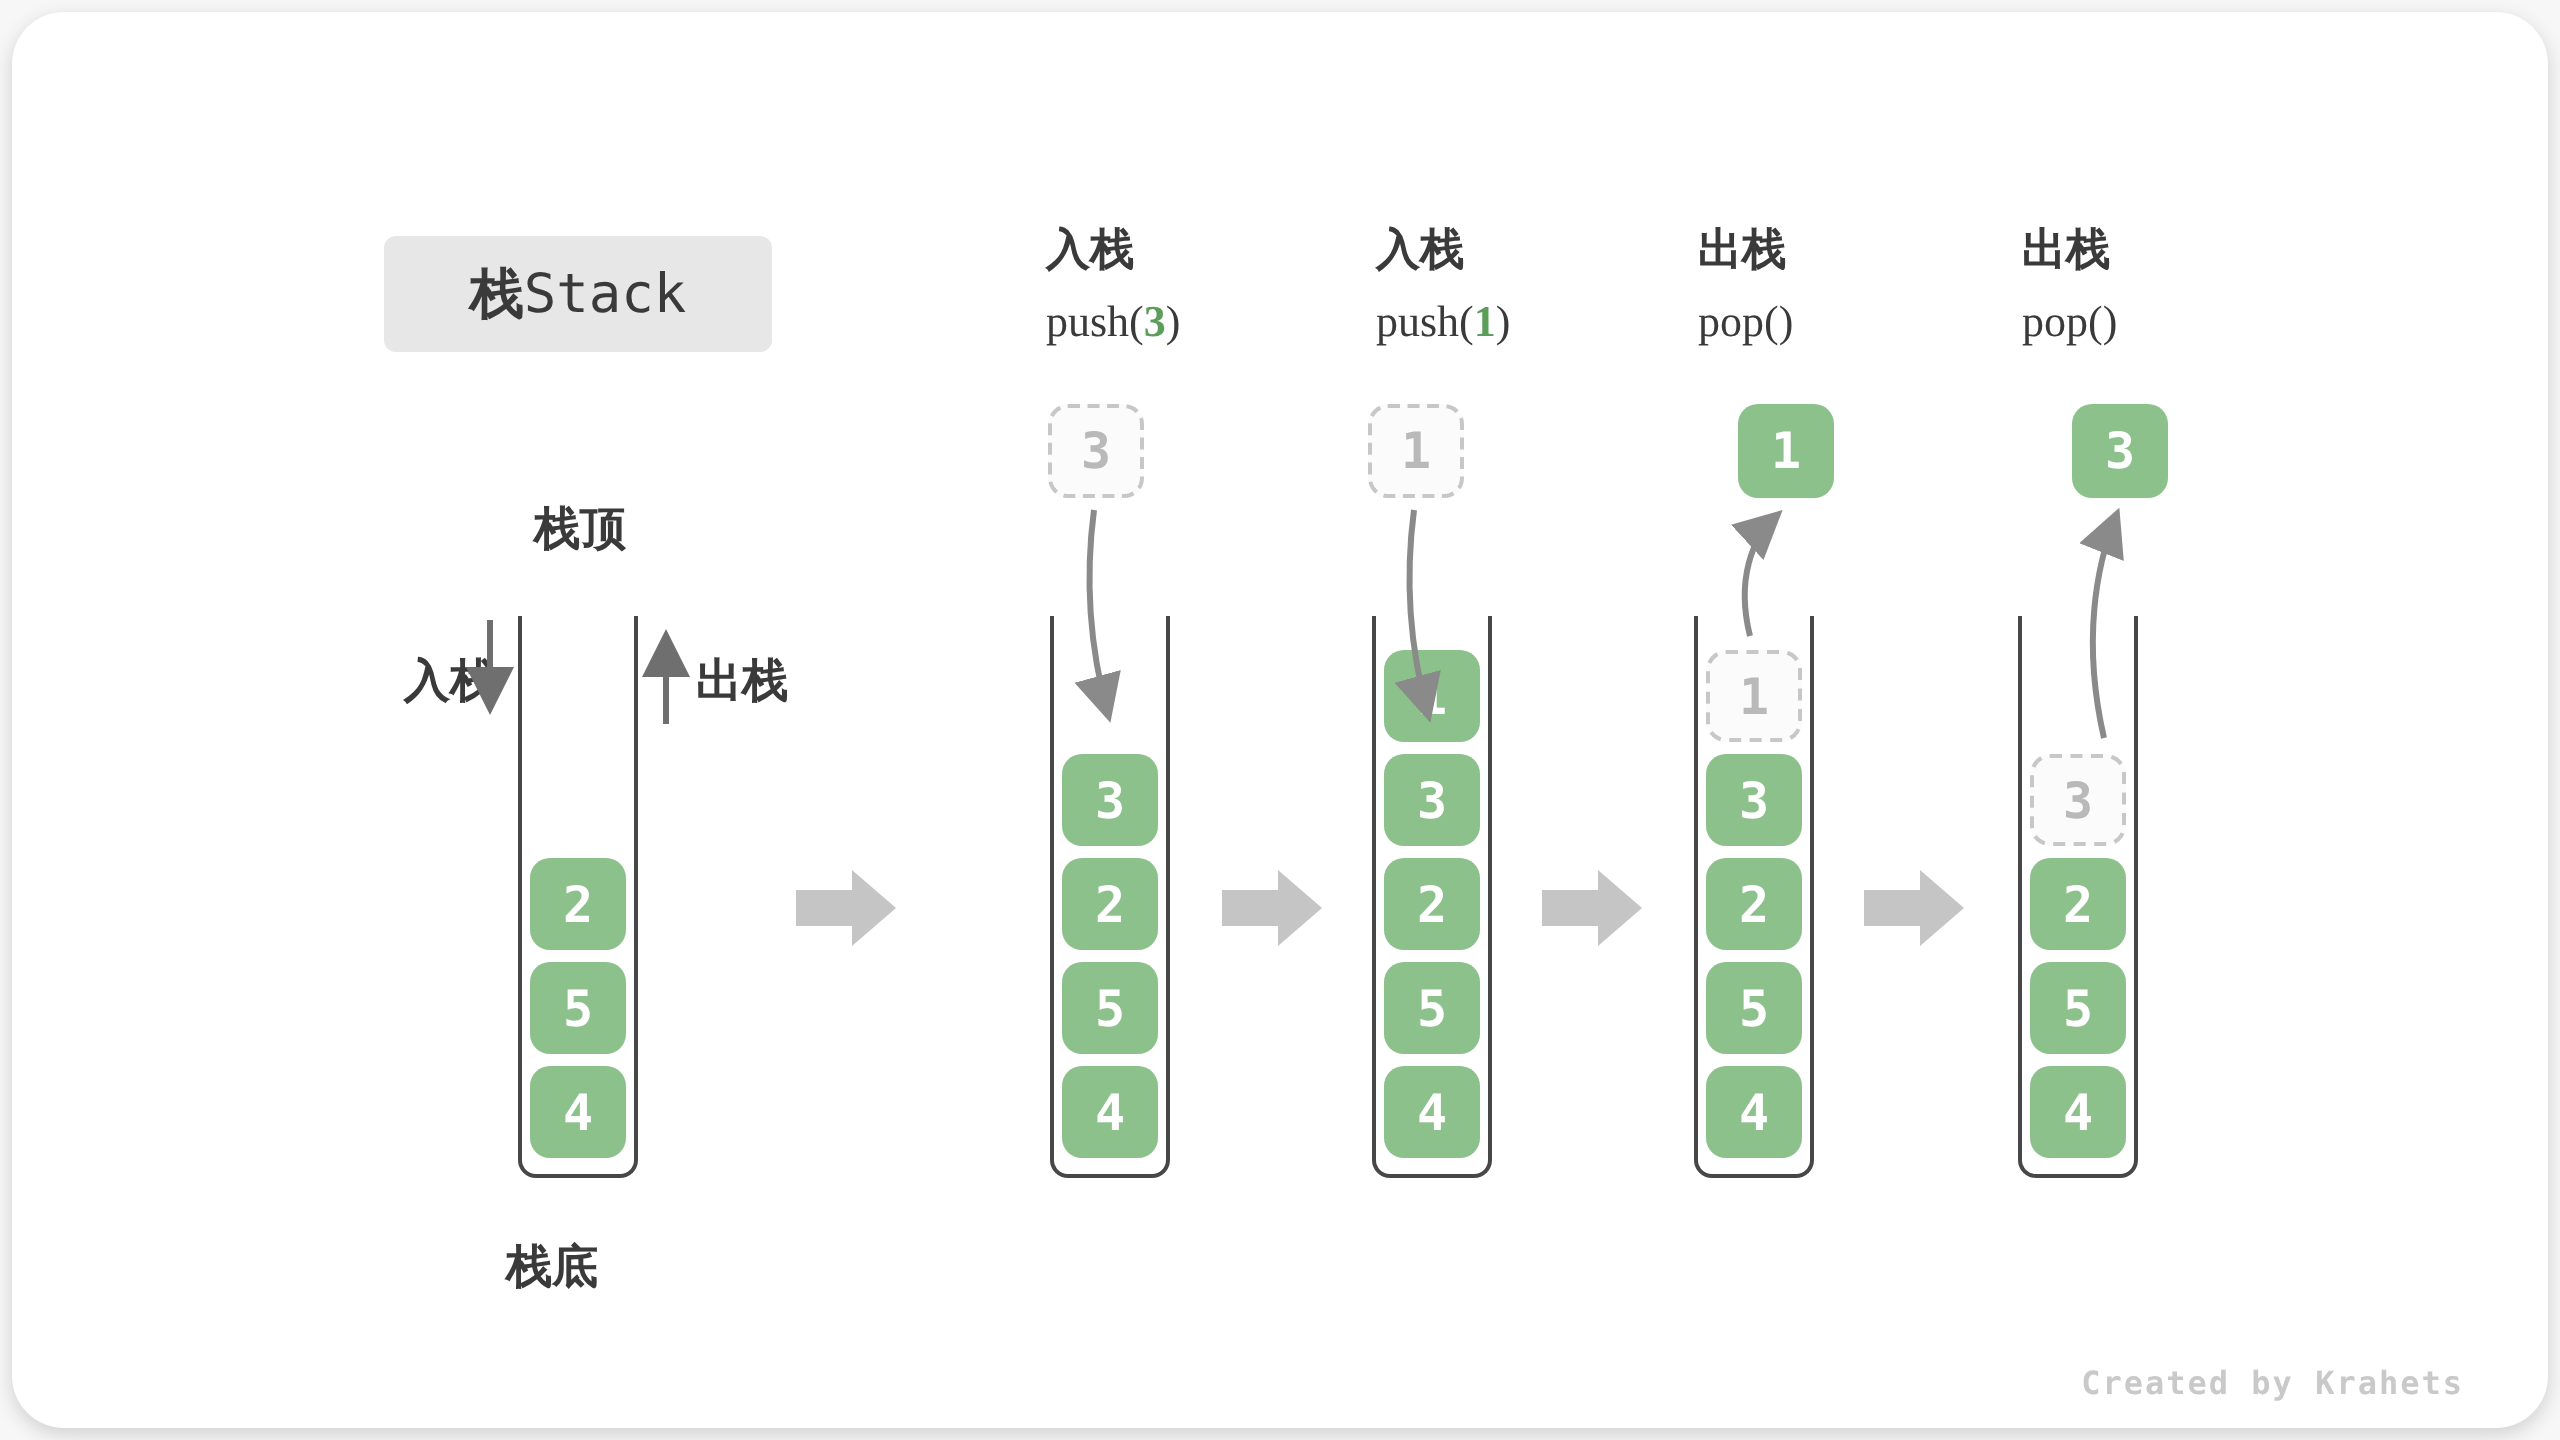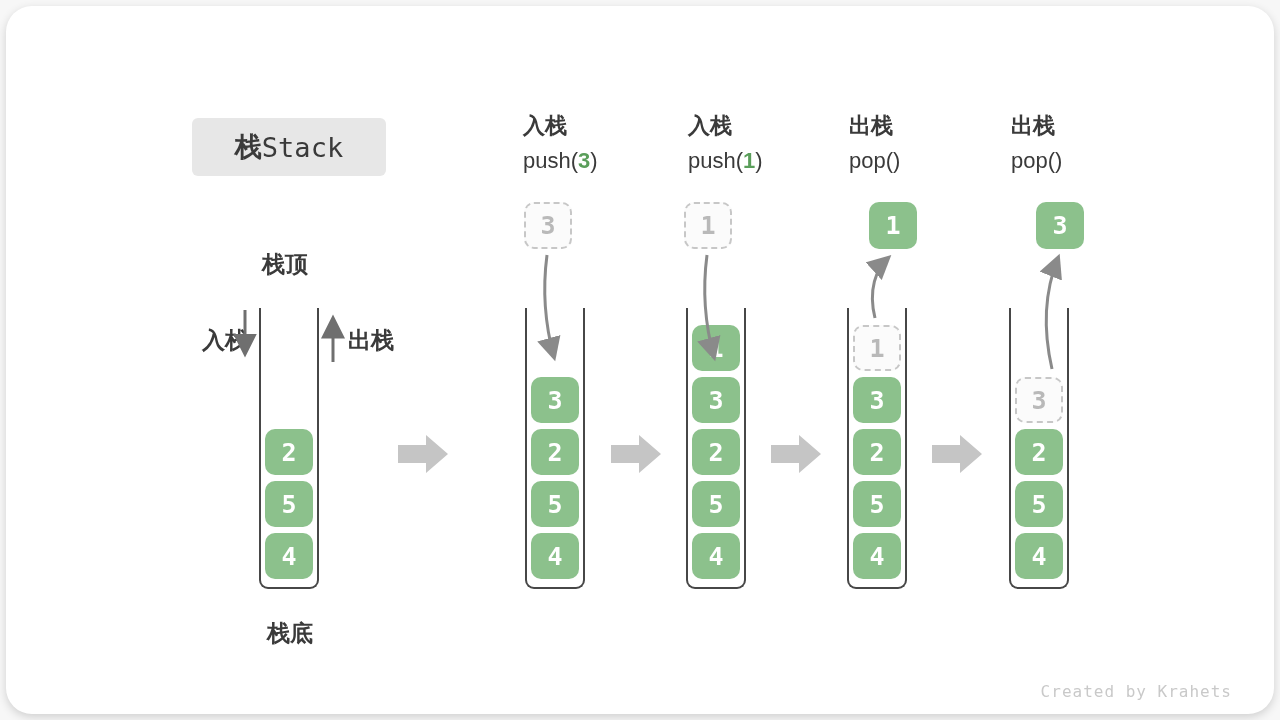--- a/index.html
+++ b/index.html
@@ -10,29 +10,29 @@
 
   
   .title-badge { position:absolute; left:186px; top:112px; width:194px; height:58px;
                  background:#e7e7e7; border-radius:6px; display:flex; align-items:center;
                  justify-content:center; color:#3a3a3a; font-size:27px; }
   .title-badge .cjk { font-weight:700; }
   .title-badge .en  { font-family:"DejaVu Sans Mono","Liberation Mono",monospace; }
 
   
   .cjk-label { position:absolute; color:#3a3a3a; font-weight:700; font-size:23px; white-space:nowrap; }
-  #lbl-top    { left:256px; top:243px; width:56px; }
-  #lbl-bottom { left:256px; top:612px; width:56px; text-align:center; }
+  #lbl-top    { left:256px; top:243px; width:56px; text-align:center; }
+  #lbl-bottom { left:242px; top:612px; width:56px; text-align:center; }
   #lbl-push   { left:196px; top:319px; }
   #lbl-pop    { left:342px; top:319px; }
 
   
   .op-label { position:absolute; top:107px; color:#3a3a3a; }
   .op-label .op   { display:block; font-size:22px; font-weight:600; line-height:26px; }
-  .op-label .code { display:block; margin-top:9px; font-family:Liberation Sans, sans-serif;
+  .op-label .code { display:block; margin-top:9px; font-family:Liberation Serif, serif;
                     font-size:22px; line-height:26px; }
   .op-label .arg  { color:#5a9e5a; font-weight:700; }
   #op2 { left:517px; } #op3 { left:682px; } #op4 { left:843px; } #op5 { left:1005px; }
 
   
   .stack { position:absolute; top:302px; width:60px; height:281px; background:#ffffff;
            border:2px solid #474747; border-top:none; border-radius:0 0 9px 9px; }
   #stack1 { left:253px; } #stack2 { left:519px; } #stack3 { left:680px; }
   #stack4 { left:841px; } #stack5 { left:1003px; }
 
@@ -49,21 +49,21 @@
                font-family:"DejaVu Sans Mono","Liberation Mono",monospace; font-size:25px; font-weight:700; }
   .float-ghost { background:#fbfbfb; border:2px dashed #c7c7c7; color:#b9b9b9; }
   .float-solid { background:#8cc18c; color:#ffffff; }
   #float2 { left:518px; } #float3 { left:678px; } #float4 { left:863px; } #float5 { left:1030px; }
 
   
   #overlay { position:absolute; left:0; top:0; width:1280px; height:720px; pointer-events:none; }
 
   
   .watermark { position:absolute; right:42px; top:676px; color:#c9c9c9;
-               font-family:"DejaVu Sans Mono","Liberation Mono",monospace; font-size:16px; letter-spacing:1px; }
+               font-family:"DejaVu Sans Mono","Liberation Mono",monospace; font-size:16px; letter-spacing:1px;font-weight:bold; }
 </style>
 </head>
 <body>
 
 <div id="card">
 
   <div class="title-badge">
     <span class="cjk">栈</span>
     <span class="en">Stack</span>
   </div>

